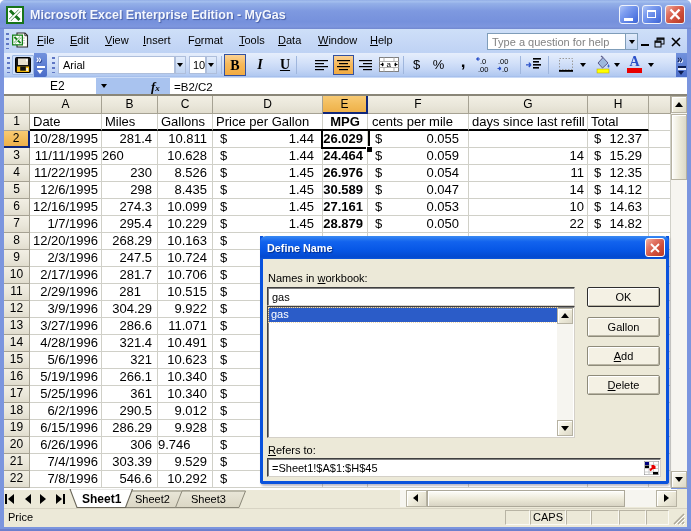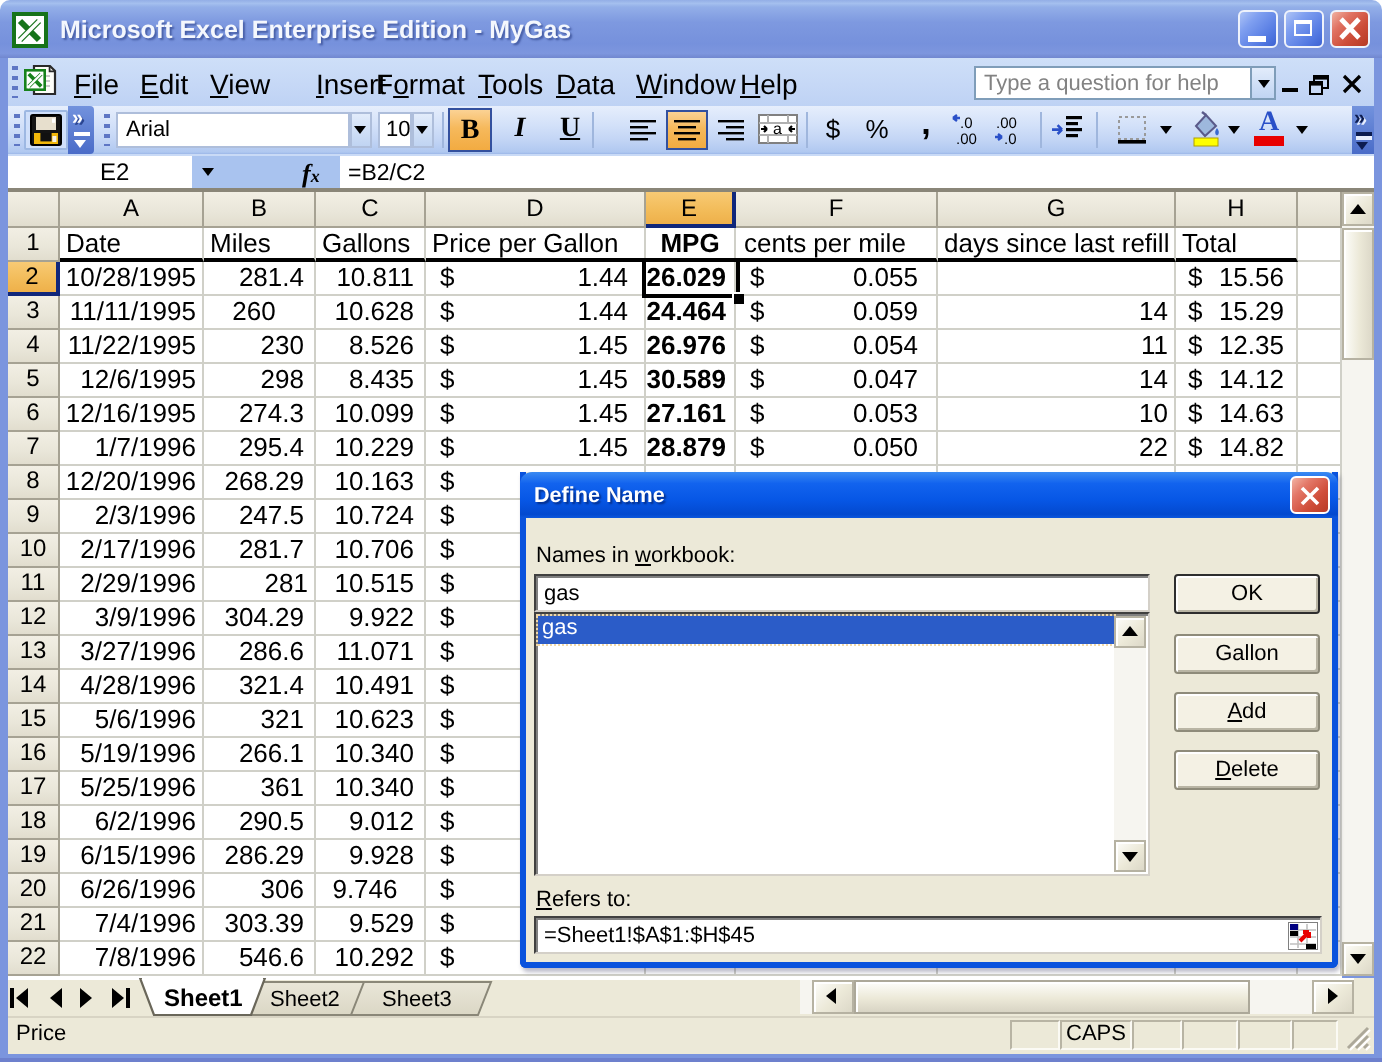--- a/index.html
+++ b/index.html
@@ -9,21 +9,21 @@
 #titlebar{left:0;top:0;width:691px;height:29px;
  background:linear-gradient(180deg,#93aee6 0%,#a4bfee 6%,#93afe8 12%,#7e99e0 38%,#7691dc 75%,#7d96de 92%,#7187cf 100%);
  border-radius:5px 5px 0 0;}
 #titletext{left:30px;top:8px;color:#f4f7fd;font-size:12.5px;font-weight:bold;
  text-shadow:1px 1px 1px rgba(30,50,120,0.55);white-space:nowrap;}
 .tbtn{top:5px;width:20px;height:19px;border:1px solid #eef2fb;border-radius:3px;}
 .tbtn.blue{background:linear-gradient(135deg,#aec4f6 0%,#7f9ff0 30%,#5379e2 75%,#3e63d2 100%);}
 .tbtn.red{background:linear-gradient(135deg,#f0b2a2 0%,#e07262 30%,#cc4c38 65%,#b53a26 100%);}
 
 
-.menuitem{top:34px;font-size:14px;color:#000;}
+.menuitem{top:34px;font-size:11px;color:#000;}
 .menuitem u{text-decoration:underline;}
 #qbox{left:487px;top:33px;width:139px;height:17px;background:#fff;border:1px solid #7f9db9;
  font-size:11px;color:#828282;padding:2px 0 0 4px;}
 
 #toolbar{left:4px;top:53px;width:683px;height:24px;
  background:linear-gradient(180deg,#e6eefc 0%,#d3e1f9 40%,#c3d5f5 70%,#b0c8f0 96%,#9cb7e8 100%);}
 #menubar2{left:4px;top:29px;width:683px;height:24px;
  background:linear-gradient(180deg,#cedff8 0%,#c6d8f6 55%,#bed2f4 100%);}
 .grip{width:3px;background-image:repeating-linear-gradient(180deg,#5e76c4 0px,#5e76c4 2px,rgba(0,0,0,0) 2px,rgba(0,0,0,0) 5px);}
 .tsep{width:1px;background:#9fb6dd;}
@@ -95,21 +95,21 @@
 <path d="M13.8 2 V4.7 H16.5" fill="none" stroke="#2a2a2a" stroke-width="0.9"></path>
 <path d="M8 7 H14 M8 9.5 H14 M8 12 H14" stroke="#b8b8b8" stroke-width="0.8"></path>
 <rect x="1" y="3.5" width="11" height="11" fill="#17821b"></rect>
 <rect x="2.3" y="4.8" width="8.4" height="8.4" fill="#fff"></rect>
 <path d="M3.4 6 L9.6 12.2 M9.6 6 L3.4 12.2" stroke="#17821b" stroke-width="1.9"></path>
 <path d="M2.8 12.8 L10.2 5.4" stroke="#fff" stroke-width="1.1"></path>
 </svg>
 <div class="ab menuitem" style="left:37px"><u>F</u>ile</div>
 <div class="ab menuitem" style="left:70px"><u>E</u>dit</div>
 <div class="ab menuitem" style="left:105px"><u>V</u>iew</div>
-<div class="ab menuitem" style="left:158px"><u>I</u>nsert</div>
+<div class="ab menuitem" style="left:143px"><u>I</u>nsert</div>
 <div class="ab menuitem" style="left:188px">F<u>o</u>rmat</div>
 <div class="ab menuitem" style="left:239px"><u>T</u>ools</div>
 <div class="ab menuitem" style="left:278px"><u>D</u>ata</div>
 <div class="ab menuitem" style="left:318px"><u>W</u>indow</div>
 <div class="ab menuitem" style="left:370px"><u>H</u>elp</div>
 <div id="qbox" class="ab">Type a question for help</div>
 <div class="ab" style="left:626px;top:33px;width:12px;height:17px;background:linear-gradient(180deg,#e2ecfb,#c0d4f2);border:1px solid #7f9db9;border-left:none"></div>
 <div class="ab tri" style="left:629px;top:40px"></div>
 <div class="ab" style="left:641px;top:44px;width:8px;height:2px;background:#000"></div>
 <svg class="ab" style="left:654px;top:37px" width="11" height="11" viewBox="0 0 11 11">
@@ -272,25 +272,25 @@
     <span style="float:right;padding-right:8px">1.44</span>
   </div>
 <div class="ab cell" style="left:323px;top:131px;width:45px;height:17px;text-align:right;padding-right:4px;font-weight:bold">26.029</div>
 <div class="ab cell" style="left:368px;top:131px;width:101px;height:17px;">
     <span style="float:left;padding-left:7px">$</span>
     <span style="float:right;padding-right:9px">0.055</span>
   </div>
 <div class="ab cell" style="left:469px;top:131px;width:119px;height:17px;text-align:right;padding-right:3px"></div>
 <div class="ab cell" style="left:588px;top:131px;width:61px;height:17px;">
     <span style="float:left;padding-left:6px">$</span>
-    <span style="float:right;padding-right:6px">15.56</span>
+    <span style="float:right;padding-right:6px">12.37</span>
   </div>
 <div class="ab cell" style="left:649px;top:131px;width:22px;height:17px;"></div>
 <div class="ab cell" style="left:30px;top:148px;width:72px;height:17px;text-align:right;padding-right:3px">11/11/1995</div>
-<div class="ab cell" style="left:102px;top:148px;width:56px;height:17px;text-align:center;padding-right:5px">260</div>
+<div class="ab cell" style="left:102px;top:148px;width:56px;height:17px;text-align:left;padding-right:5px">260</div>
 <div class="ab cell" style="left:158px;top:148px;width:55px;height:17px;text-align:right;padding-right:5px">10.628</div>
 <div class="ab cell" style="left:213px;top:148px;width:110px;height:17px;">
     <span style="float:left;padding-left:7px">$</span>
     <span style="float:right;padding-right:8px">1.44</span>
   </div>
 <div class="ab cell" style="left:323px;top:148px;width:45px;height:17px;text-align:right;padding-right:4px;font-weight:bold">24.464</div>
 <div class="ab cell" style="left:368px;top:148px;width:101px;height:17px;">
     <span style="float:left;padding-left:7px">$</span>
     <span style="float:right;padding-right:9px">0.059</span>
   </div>
@@ -402,21 +402,21 @@
 <div class="ab cell" style="left:213px;top:267px;width:110px;height:17px;">
     <span style="float:left;padding-left:7px">$</span>
     <span style="float:right;padding-right:8px">1.45</span>
   </div>
 <div class="ab cell" style="left:323px;top:267px;width:45px;height:17px;text-align:right;padding-right:4px;font-weight:bold"></div>
 <div class="ab cell" style="left:368px;top:267px;width:101px;height:17px;"></div>
 <div class="ab cell" style="left:469px;top:267px;width:119px;height:17px;text-align:right;padding-right:3px"></div>
 <div class="ab cell" style="left:588px;top:267px;width:61px;height:17px;"></div>
 <div class="ab cell" style="left:649px;top:267px;width:22px;height:17px;"></div>
 <div class="ab cell" style="left:30px;top:284px;width:72px;height:17px;text-align:right;padding-right:3px">2/29/1996</div>
-<div class="ab cell" style="left:102px;top:284px;width:56px;height:17px;text-align:right;padding-right:3px">281</div>
+<div class="ab cell" style="left:102px;top:284px;width:56px;height:17px;text-align:right;padding-right:16px">281</div>
 <div class="ab cell" style="left:158px;top:284px;width:55px;height:17px;text-align:right;padding-right:5px">10.515</div>
 <div class="ab cell" style="left:213px;top:284px;width:110px;height:17px;">
     <span style="float:left;padding-left:7px">$</span>
     <span style="float:right;padding-right:8px">1.45</span>
   </div>
 <div class="ab cell" style="left:323px;top:284px;width:45px;height:17px;text-align:right;padding-right:4px;font-weight:bold"></div>
 <div class="ab cell" style="left:368px;top:284px;width:101px;height:17px;"></div>
 <div class="ab cell" style="left:469px;top:284px;width:119px;height:17px;text-align:right;padding-right:3px"></div>
 <div class="ab cell" style="left:588px;top:284px;width:61px;height:17px;"></div>
 <div class="ab cell" style="left:649px;top:284px;width:22px;height:17px;"></div>
@@ -511,21 +511,21 @@
     <span style="float:left;padding-left:7px">$</span>
     <span style="float:right;padding-right:8px">1.45</span>
   </div>
 <div class="ab cell" style="left:323px;top:420px;width:45px;height:17px;text-align:right;padding-right:4px;font-weight:bold"></div>
 <div class="ab cell" style="left:368px;top:420px;width:101px;height:17px;"></div>
 <div class="ab cell" style="left:469px;top:420px;width:119px;height:17px;text-align:right;padding-right:3px"></div>
 <div class="ab cell" style="left:588px;top:420px;width:61px;height:17px;"></div>
 <div class="ab cell" style="left:649px;top:420px;width:22px;height:17px;"></div>
 <div class="ab cell" style="left:30px;top:437px;width:72px;height:17px;text-align:right;padding-right:3px">6/26/1996</div>
 <div class="ab cell" style="left:102px;top:437px;width:56px;height:17px;text-align:right;padding-right:5px">306</div>
-<div class="ab cell" style="left:158px;top:437px;width:55px;height:17px;text-align:center;padding-right:5px">9.746</div>
+<div class="ab cell" style="left:158px;top:437px;width:55px;height:17px;text-align:left;padding-right:5px">9.746</div>
 <div class="ab cell" style="left:213px;top:437px;width:110px;height:17px;">
     <span style="float:left;padding-left:7px">$</span>
     <span style="float:right;padding-right:8px">1.45</span>
   </div>
 <div class="ab cell" style="left:323px;top:437px;width:45px;height:17px;text-align:right;padding-right:4px;font-weight:bold"></div>
 <div class="ab cell" style="left:368px;top:437px;width:101px;height:17px;"></div>
 <div class="ab cell" style="left:469px;top:437px;width:119px;height:17px;text-align:right;padding-right:3px"></div>
 <div class="ab cell" style="left:588px;top:437px;width:61px;height:17px;"></div>
 <div class="ab cell" style="left:649px;top:437px;width:22px;height:17px;"></div>
 <div class="ab cell" style="left:30px;top:454px;width:72px;height:17px;text-align:right;padding-right:3px">7/4/1996</div>

